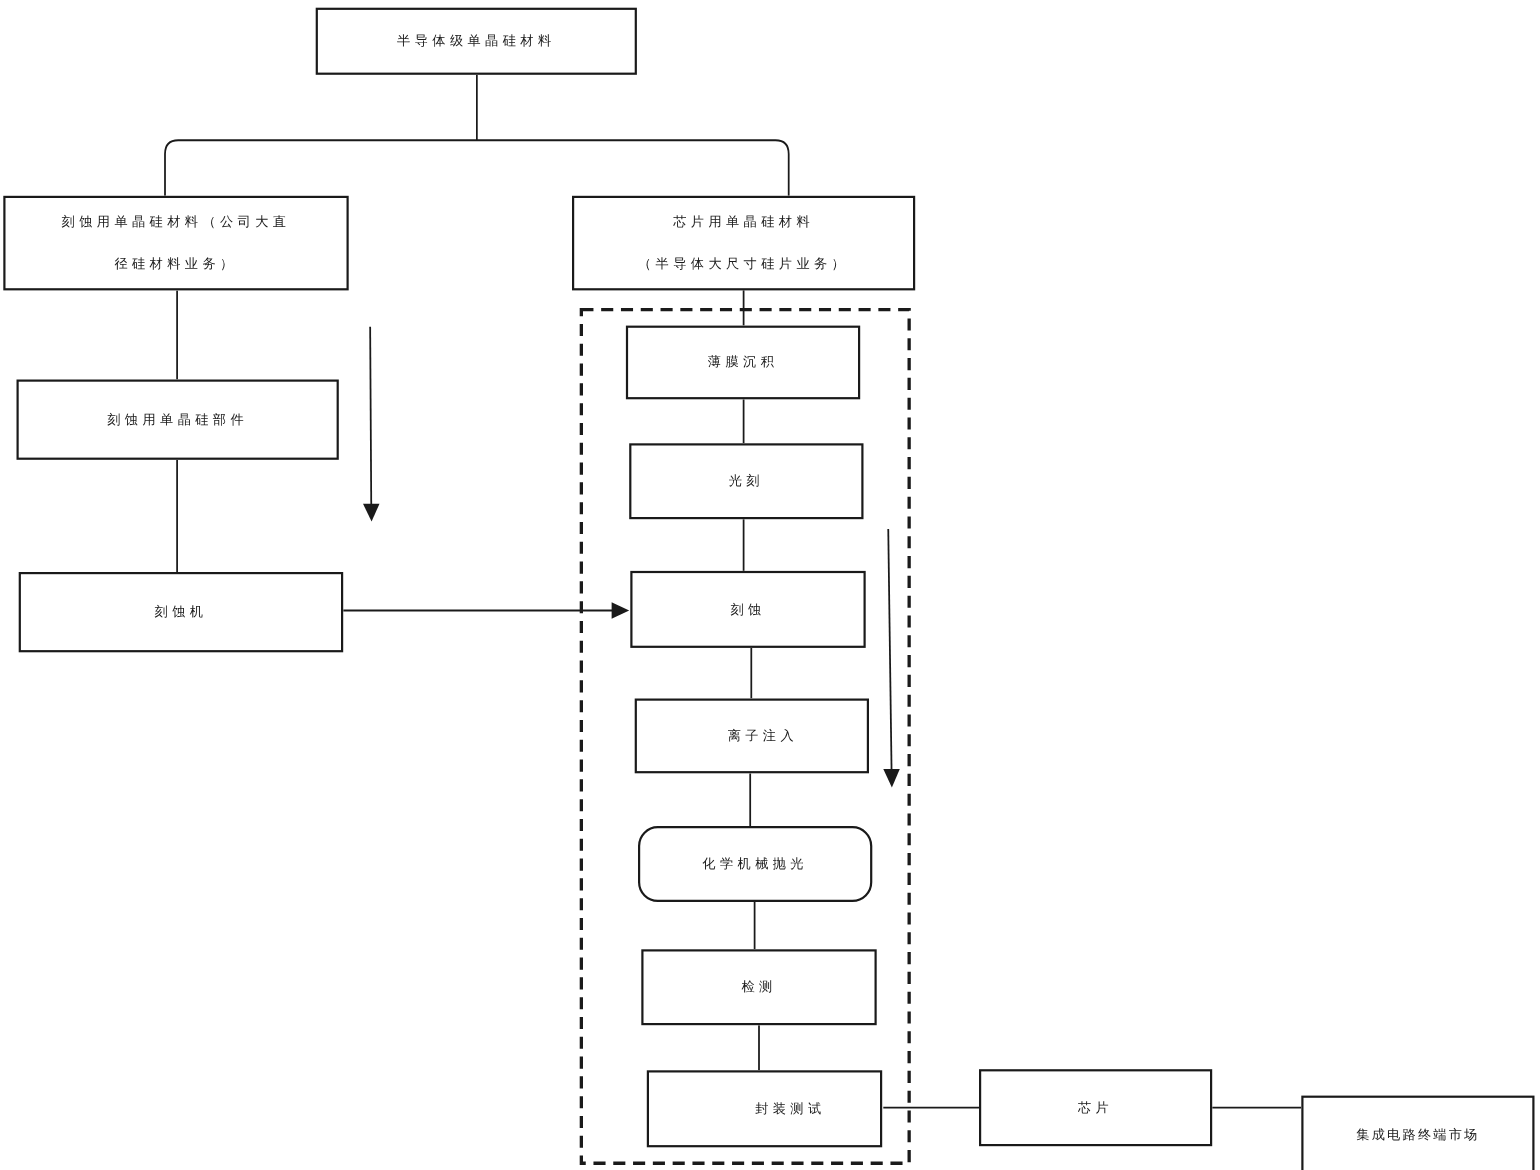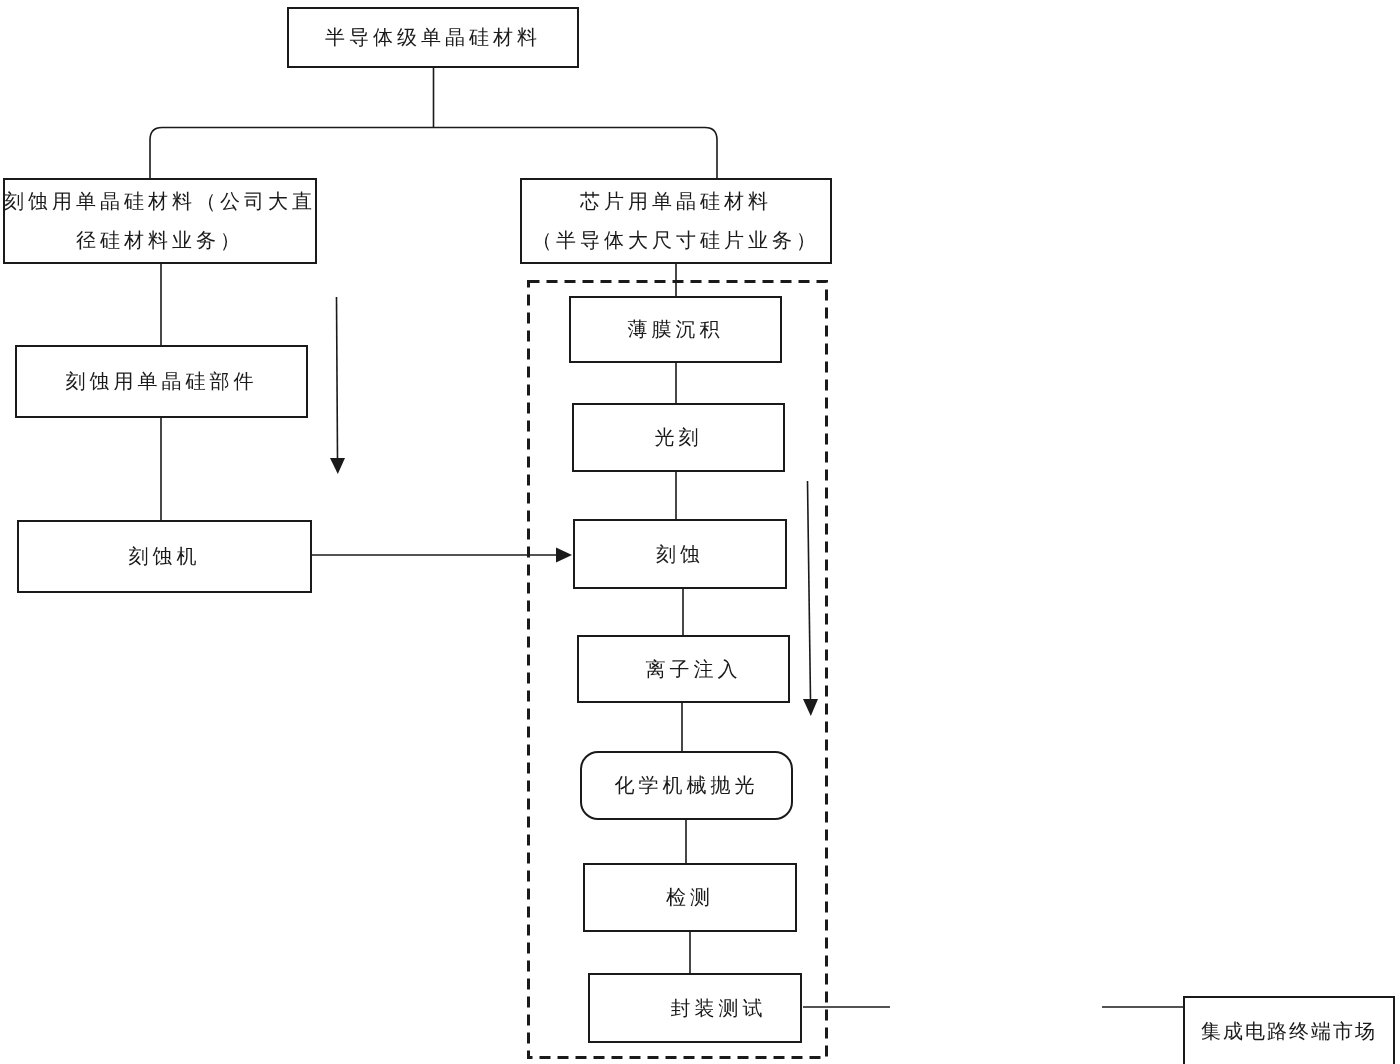--- a/index.html
+++ b/index.html
@@ -25,21 +25,21 @@
     position: absolute;
     box-sizing: border-box;
     border: 2px solid #1a1a1a;
     background: #ffffff;
     color: #1a1a1a;
     display: flex;
     flex-direction: column;
     align-items: center;
     justify-content: center;
     text-align: center;
-    font-size: 20px;
+    font-size: 12px;
     letter-spacing: 4px;
     line-height: 39px;
     z-index: 1;
   }
   .node .ln { display: block; white-space: nowrap; }
 
   
   .n-root          { left: 287px;  top: 7px;   width: 292px; height: 61px; border-width: 2.5px; }
   .n-etch-material { left: 3px;    top: 178px; width: 314px; height: 86px; }
   .n-chip-material { left: 520px;  top: 178px; width: 312px; height: 86px; }
@@ -134,18 +134,21 @@
   <div class="node n-step4">
     <span class="ln">化学机械抛光</span>
   </div>
   <div class="node n-step5">
     <span class="ln">检测</span>
   </div>
   <div class="node n-step6">
     <span class="ln">封装测试</span>
   </div>
 
+  <div class="node n-chip">
+    <span class="ln">芯片</span>
+  </div>
 
   <div class="node n-ic-market">
     <span class="ln">集成电路终端市场</span>
   </div>
 
 </div>
 
 </body></html>

